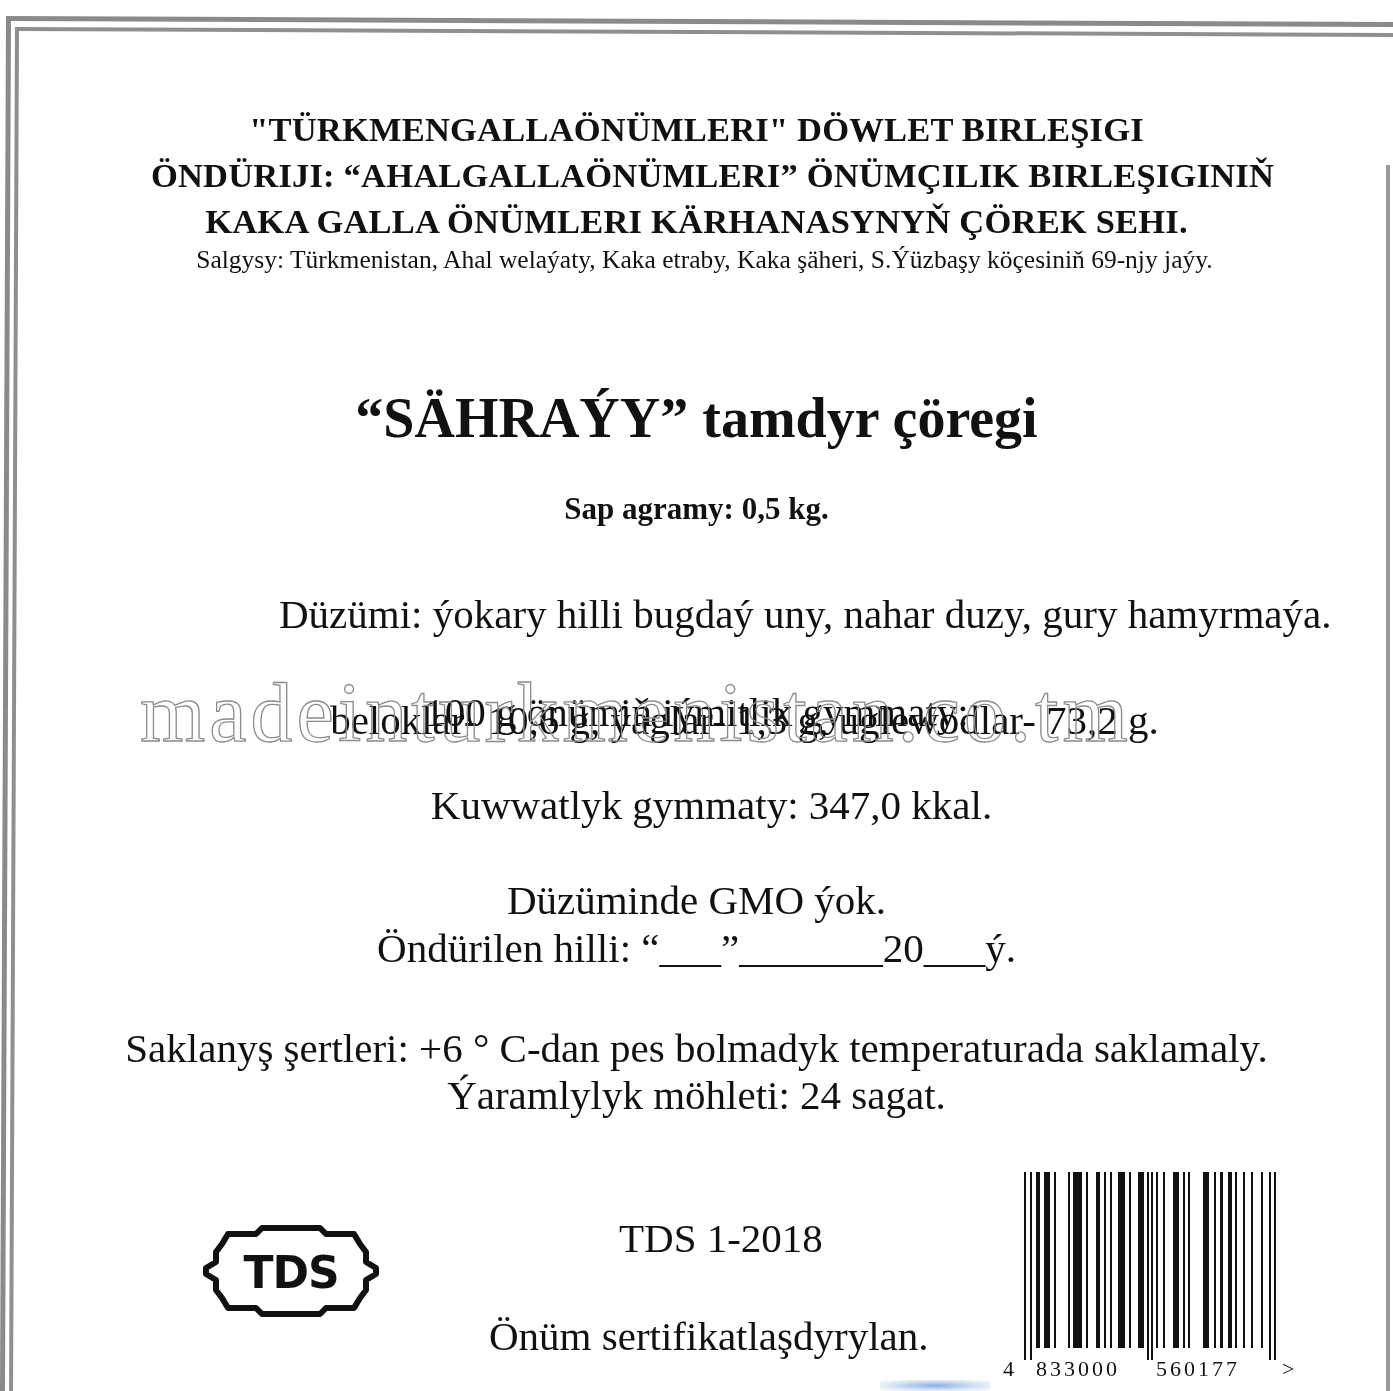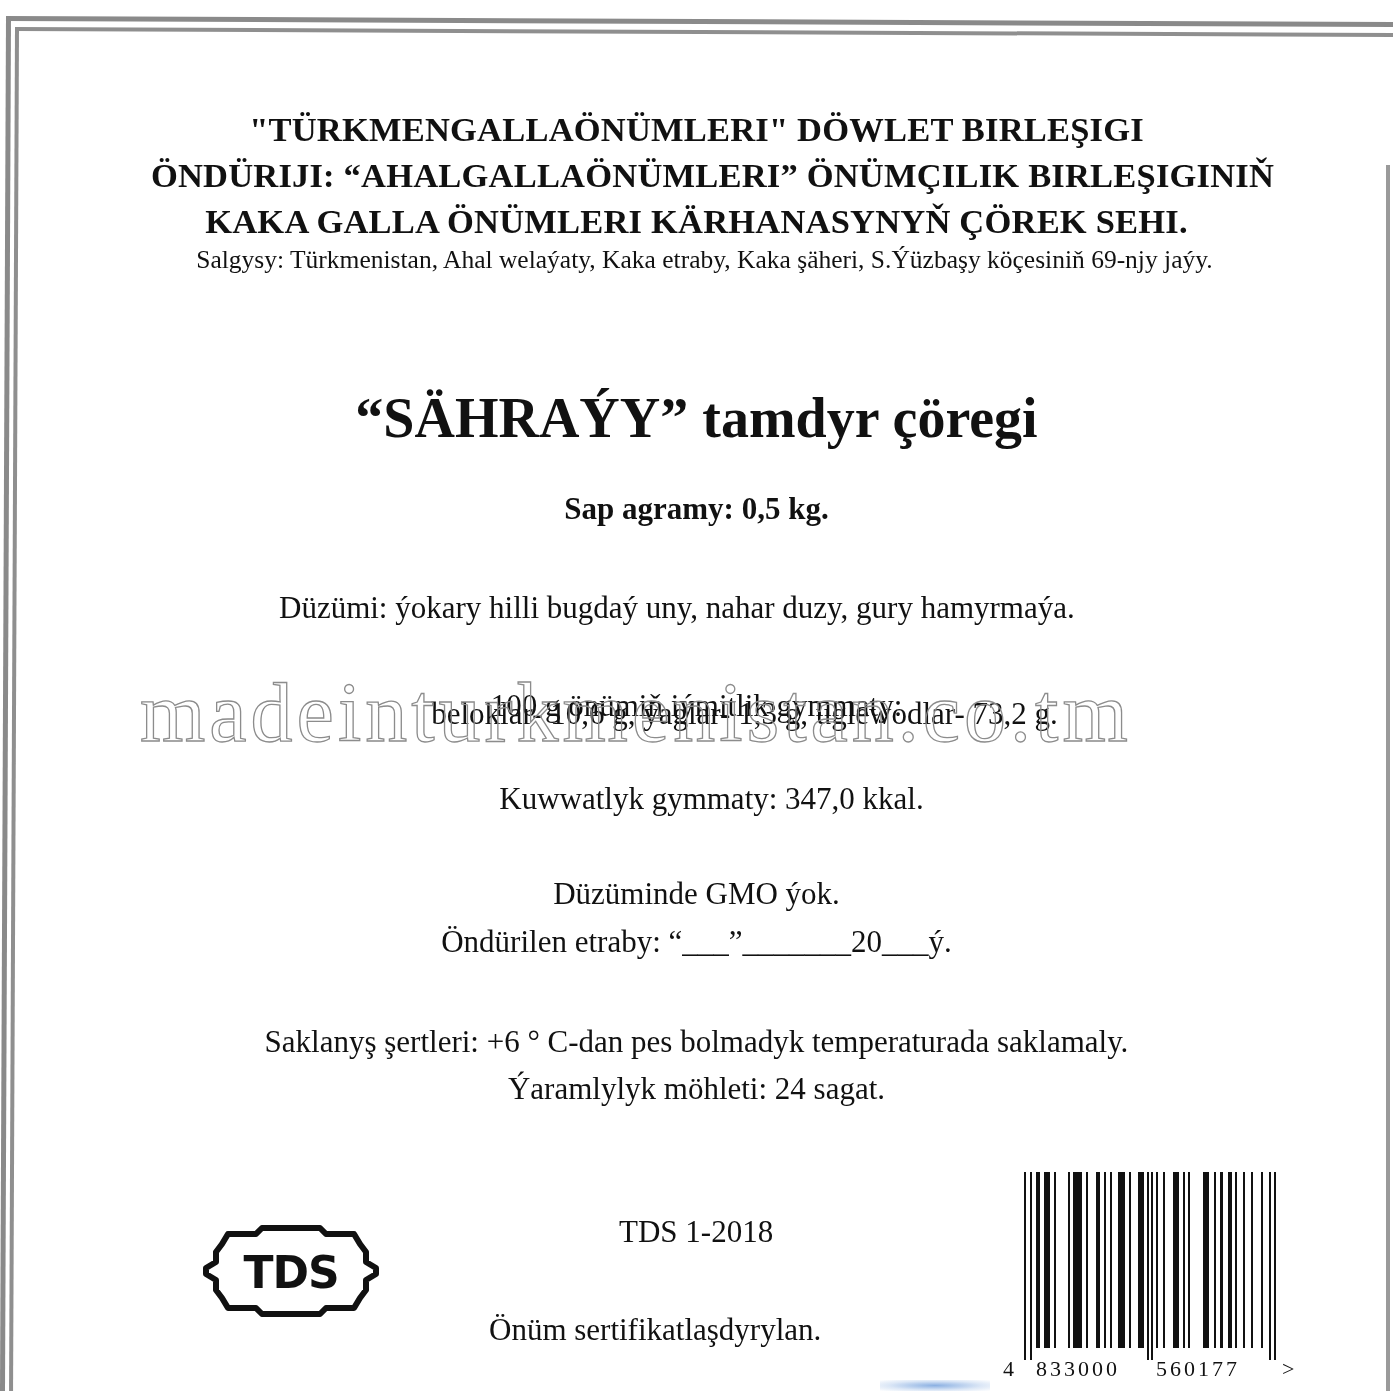--- a/index.html
+++ b/index.html
@@ -24,21 +24,21 @@
     background: #9a9a9a;
   }
   .abs { position: absolute; white-space: nowrap; }
   .center { left: 0; width: 1393px; text-align: center; }
   .hdr {
     font-weight: bold; font-size: 34.5px; letter-spacing: 0.2px;
   }
   .addr { font-size: 25.5px; }
   .title { font-weight: bold; font-size: 56px; }
   .weight { font-weight: bold; font-size: 31px; }
-  .body-line { font-size: 31px; }
+  .body-line { font-size: 41px; }
   .watermark {
     position: absolute; left: 140px; top: 664px;
     font-family: Liberation Serif, serif;
     font-size: 84px; letter-spacing: 4px; color: transparent;
     -webkit-text-stroke: 1.3px #8c8c8c; white-space: nowrap;
     z-index: 5; pointer-events: none;
   }
   .tds-logo { position: absolute; left: 200px; top: 1222px; width: 182px; height: 98px; }
   .barcode { position: absolute; left: 1023px; top: 1172px; width: 262px; height: 188px; }
   .barcode-digits {
@@ -67,21 +67,21 @@
 
 <div class="abs body-line" style="top:590px; left:279px;">Düzümi: ýokary hilli bugdaý uny, nahar duzy, gury hamyrmaýa.</div>
 
 <div class="abs center body-line" style="top:688px;">100 g önümiň iýmitlik gymmaty:</div>
 <div class="abs center body-line" style="top:696px;margin-left:48px;">beloklar- 10,6 g, ýaglar- 1,3 g, uglewodlar- 73,2 g.</div>
 <div class="abs center body-line" style="top:781px;padding-left:15px;">Kuwwatlyk gymmaty: 347,0 kkal.</div>
 
 <div class="watermark">madeinturkmenistan.co.tm</div>
 
 <div class="abs center body-line" style="top:876px;">Düzüminde GMO ýok.</div>
-<div class="abs center body-line" style="top:924px;">Öndürilen etraby: “___”_______20___ý.</div>
+<div class="abs center body-line" style="top:924px;">Öndürilen hilli: “___”_______20___ý.</div>
 
 <div class="abs center body-line" style="top:1024px;">Saklanyş şertleri: +6 ° C-dan pes bolmadyk temperaturada saklamaly.</div>
 <div class="abs center body-line" style="top:1071px;text-align:center;">Ýaramlylyk möhleti: 24 sagat.</div>
 
 <div class="tds-logo">
   <svg width="182" height="98" viewBox="0 0 182 98">
     <path d="M28,12 L56,12 L62,6 L120,6 L126,12 L154,12 L160,22 L166,30 L166,40 L176,46 L176,52 L166,58 L166,68 L160,76 L154,86 L126,86 L120,92 L62,92 L56,86 L28,86 L22,76 L16,68 L16,58 L6,52 L6,46 L16,40 L16,30 L22,22 Z" fill="none" stroke="#111" stroke-width="6" stroke-linejoin="round"></path>
     <text x="91" y="66" text-anchor="middle" font-family="DejaVu Sans, sans-serif" font-weight="bold" font-size="44" fill="#111" letter-spacing="-1">TDS</text>
   </svg>
 </div>

